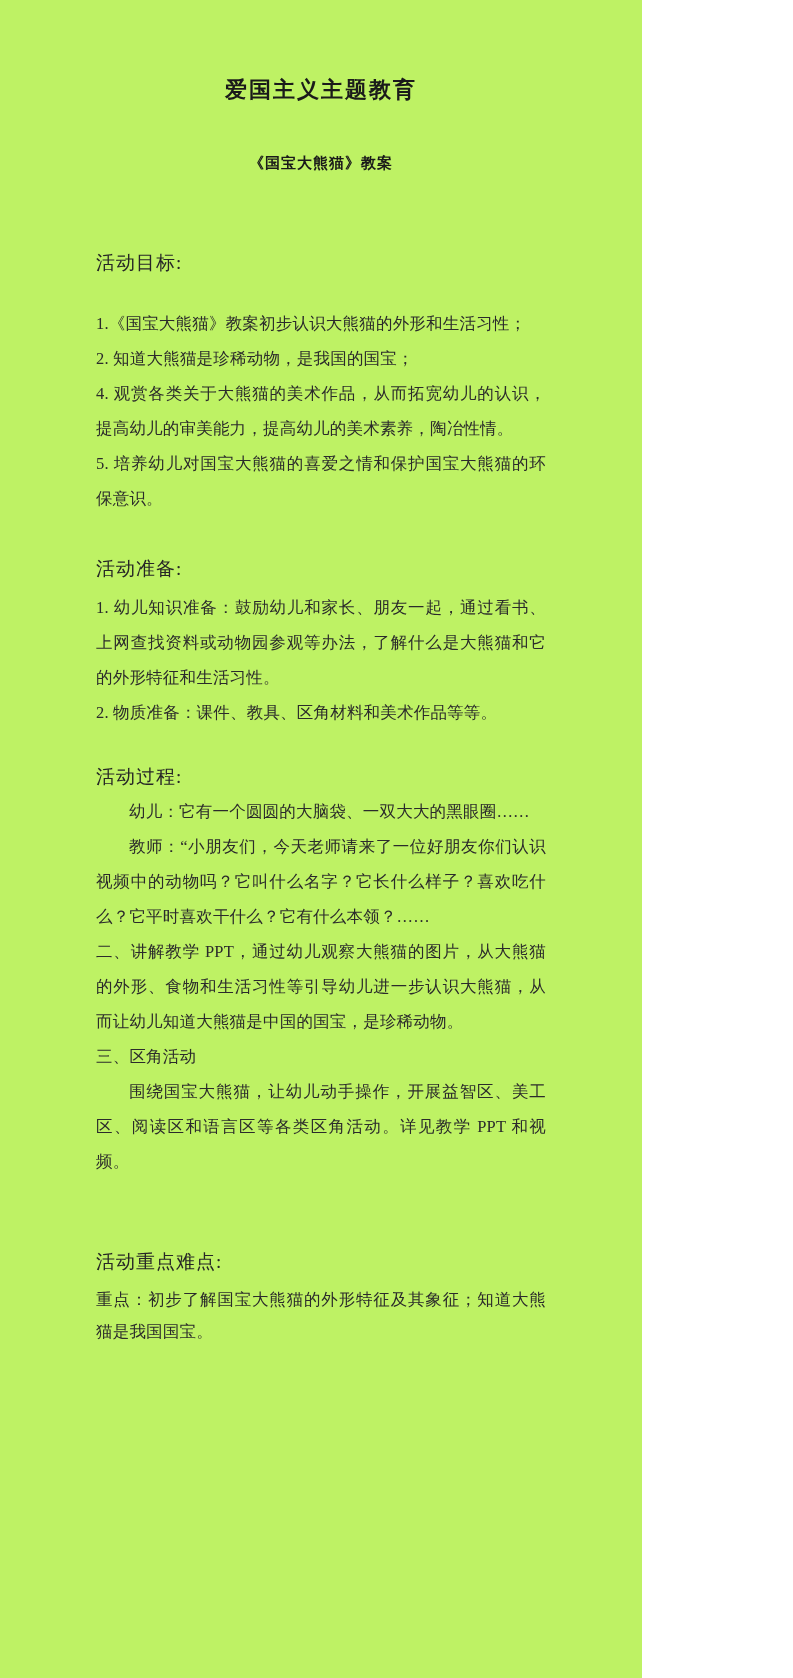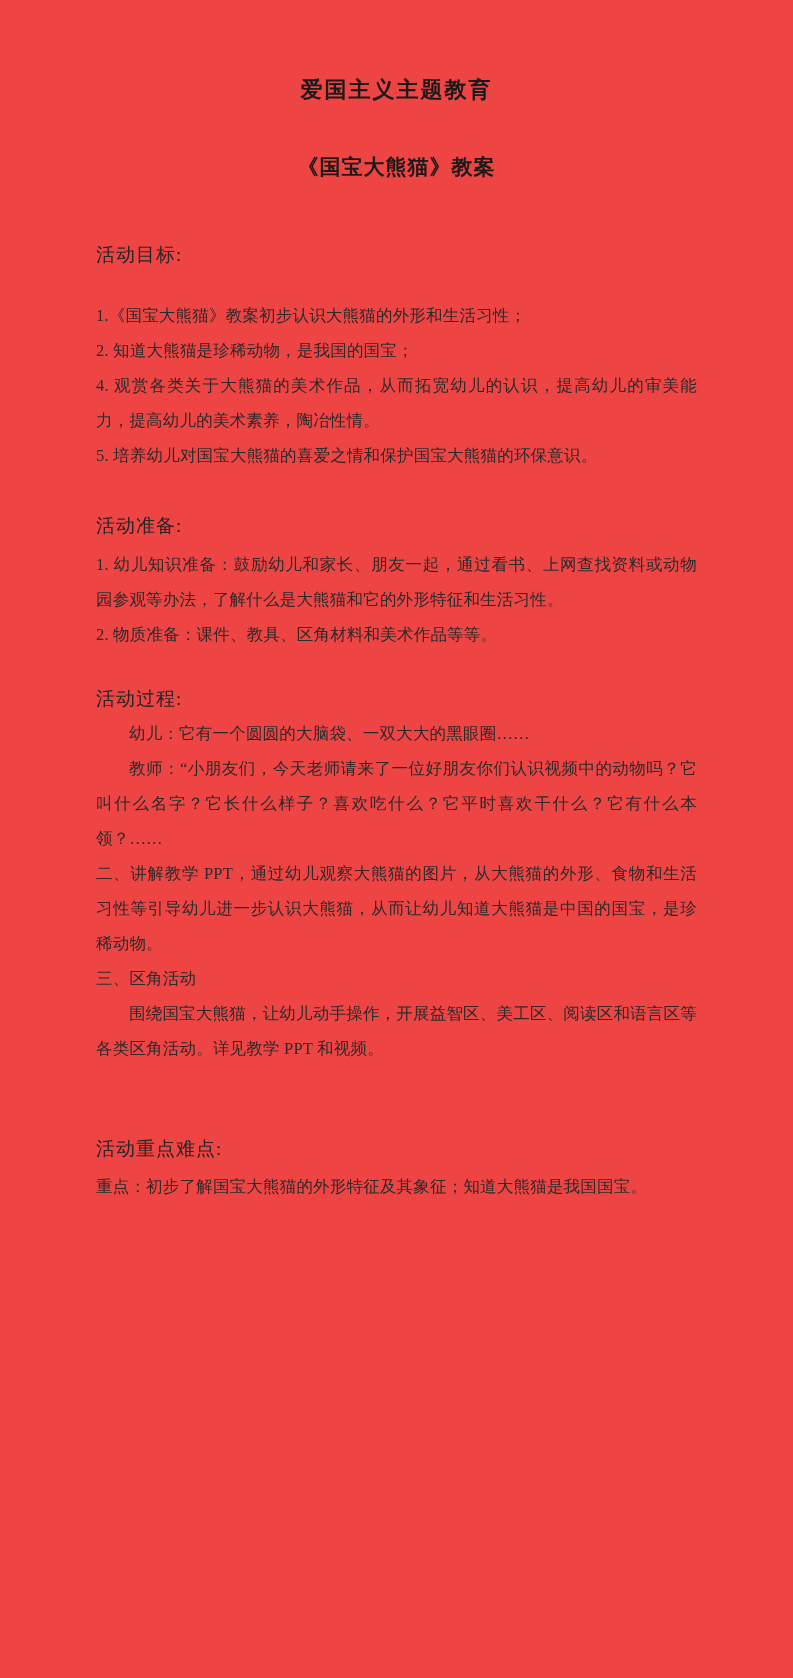--- a/index.html
+++ b/index.html
@@ -8,57 +8,57 @@
     background: #ffffff;
   }
   body {
     width: 793px;
     min-height: 1678px;
     font-family: "Liberation Serif", "DejaVu Serif", serif;
     color: #000000;
     -webkit-font-smoothing: antialiased;
   }
   .page {
-    width: 793px;
+    width: 642px;
     min-height: 1678px;
     box-sizing: border-box;
     padding: 56px 96px 40px 96px;
-    background: #ef4444;
+    background: #bef264;
   }
 
   
   .doc-title {
     text-align: center;
     font-weight: bold;
     font-size: 22px;
     letter-spacing: 2px;
     color: #1a1a1a;
     margin: 16px 0 0 0;
     line-height: 1.6;
   }
   .doc-subtitle {
     text-align: center;
     font-weight: bold;
-    font-size: 21px;
+    font-size: 15px;
     letter-spacing: 1px;
     color: #1a1a1a;
     margin: 44px 0 0 0;
     line-height: 1.6;
   }
 
   
   .section-heading {
     font-size: 19px;
     font-weight: normal;
     color: #262626;
     letter-spacing: 1px;
     line-height: 1.9;
     margin: 0;
   }
-  .sec-gap-lg { margin-top: 52px; }
+  .sec-gap-lg { margin-top: 70px; }
   .sec-gap-md { margin-top: 34px; }
   .sec-gap-sm { margin-top: 28px; }
   .sec-gap-xl { margin-top: 64px; }
 
   
   p.body {
     font-size: 16.5px;
     color: #2b2b2b;
     line-height: 2.12;
     margin: 0;

